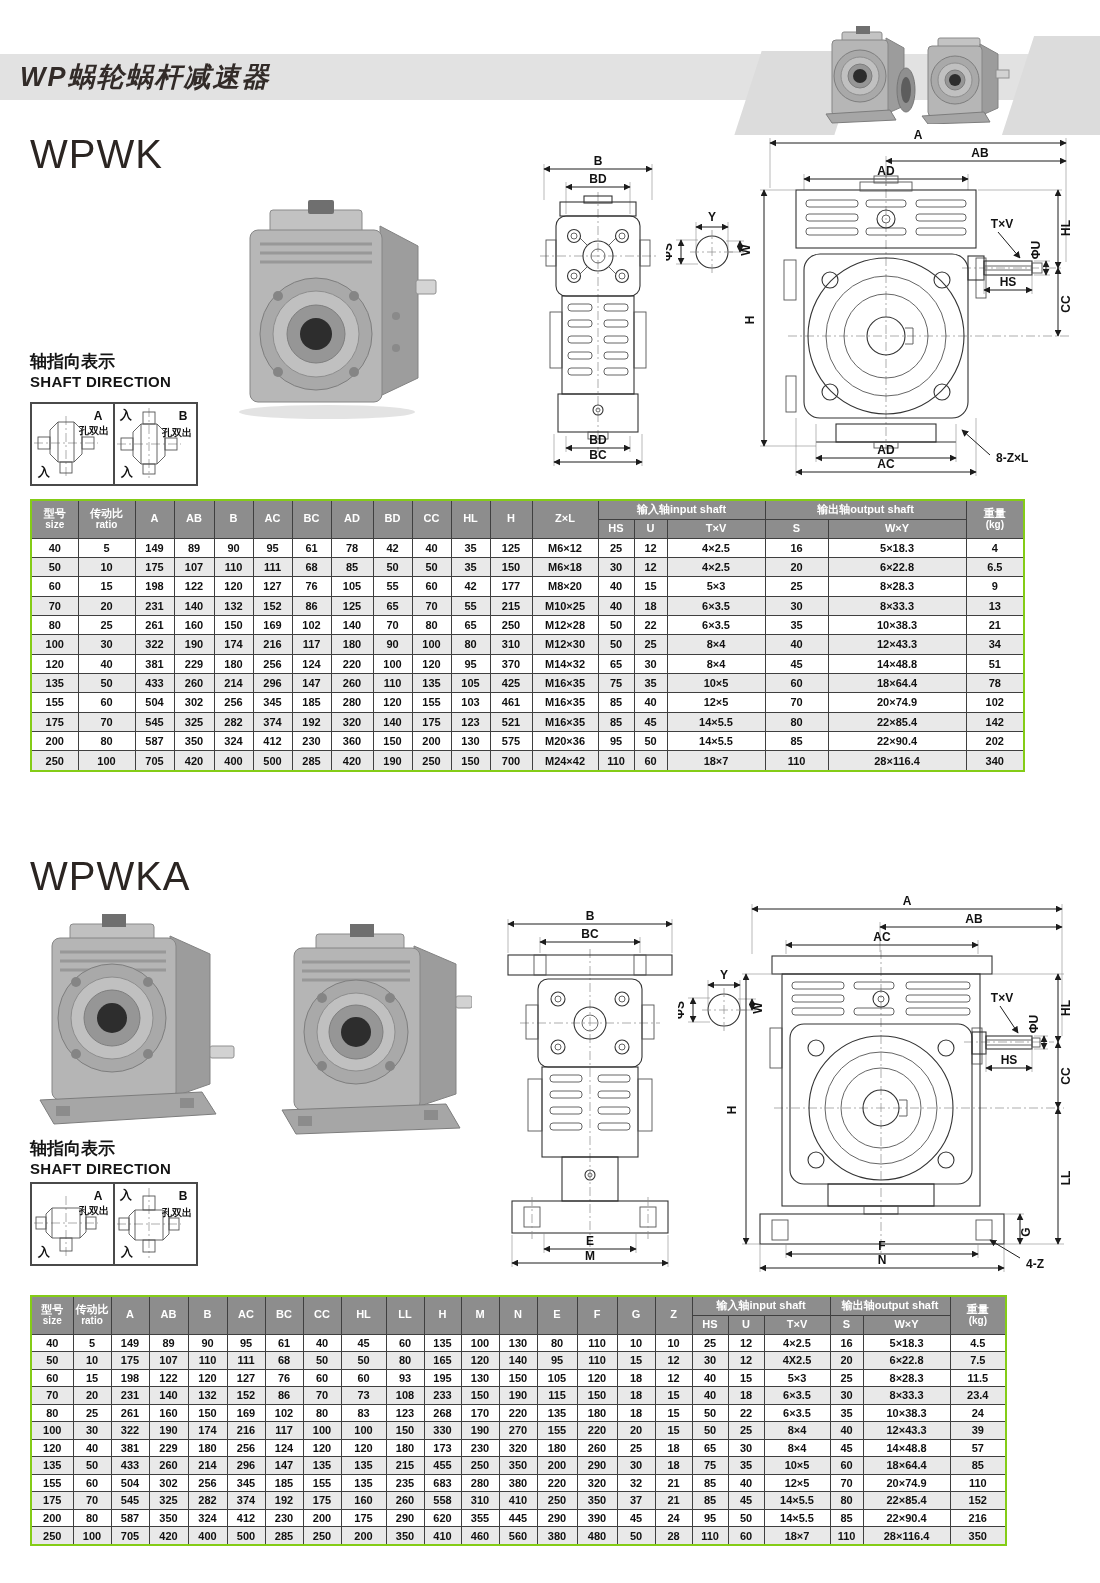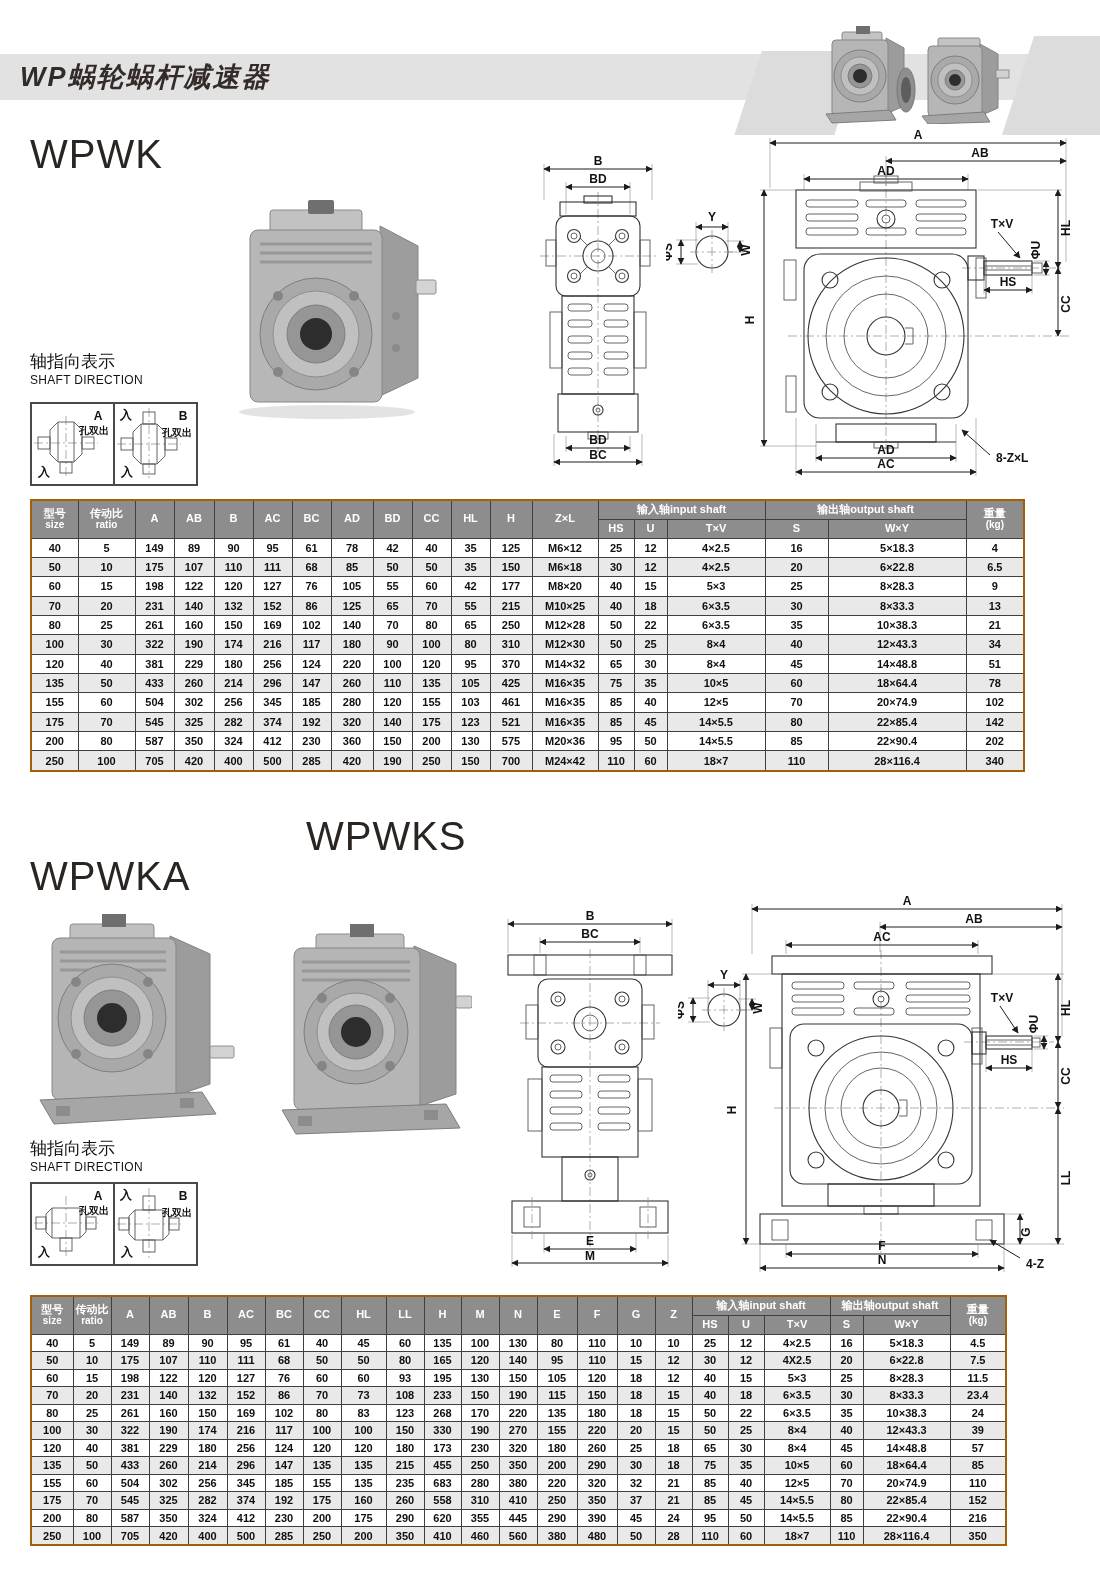--- a/index.html
+++ b/index.html
@@ -19,23 +19,23 @@
   .model-title{position:absolute;font-size:40px;font-weight:400;color:#2b2522;letter-spacing:1px;}
   #title-wpwk{left:30px;top:114px;}
   #title-wpwka{left:30px;top:836px;}
   #title-wpwks{left:306px;top:796px;}
   
   .photo{position:absolute;}
   #photo1{left:222px;top:178px;}
   #photo2{left:30px;top:888px;}
   #photo3{left:264px;top:900px;}
   
-  .sd-label{position:absolute;font-weight:normal;color:#141414;line-height:1;}
+  .sd-label{position:absolute;font-weight:bold;color:#141414;line-height:1;}
   .sd-cn{font-size:17px;}
-  .sd-en{font-size:12px;letter-spacing:.3px;}
+  .sd-en{font-size:15px;letter-spacing:.3px;}
   #sd1-cn{left:30px;top:335px;} #sd1-en{left:30px;top:356px;}
   #sd2-cn{left:30px;top:1122px;} #sd2-en{left:30px;top:1143px;}
   .sd-box{position:absolute;width:164px;height:80px;border:2px solid #4a4a4a;display:flex;background:#fff;}
   #sd-box1{left:30px;top:384px;}
   #sd-box2{left:30px;top:1164px;}
   .sd-cell{width:50%;height:100%;position:relative;}
   .sd-cell.first{border-right:2px solid #4a4a4a;}
   
   .drawing{position:absolute;}
   #draw-front1{left:528px;top:136px;}
@@ -47,21 +47,21 @@
   .ol{stroke:#333;fill:none;stroke-width:1.1;}
   .ol2{stroke:#555;fill:none;stroke-width:.9;}
   .dim{stroke:#1c1c1c;stroke-width:1;}
   .ext{stroke:#8a8a8a;stroke-width:.6;}
   .cl{stroke:#8a8a8a;stroke-width:.7;stroke-dasharray:9 3 2 3;fill:none;}
   .dimtxt{font:bold 12px "Liberation Sans",sans-serif;fill:#111;}
   .sdtxt{font:bold 12px "Liberation Sans",sans-serif;fill:#111;}
   .sdtxt-s{font:bold 10px "Liberation Sans",sans-serif;fill:#111;}
   
   .dim-table{position:absolute;border-collapse:collapse;table-layout:fixed;background:#fff;
-        border:2px solid #a16207;}
+        border:2px solid #84cc16;}
   #t1{left:30px;top:481px;width:993px;height:273px;}
   #t2{left:30px;top:1277px;width:975px;height:251px;}
   .dim-table th,.dim-table td{border:1px solid #3f3f3f;text-align:center;vertical-align:middle;
         padding:0;overflow:hidden;white-space:nowrap;}
   .dim-table th{background:#8d8d8d;color:#fff;font-size:11px;font-weight:bold;line-height:1.05;}
   .dim-table thead tr{height:19px;}
   .dim-table td{font-size:11px;font-weight:bold;color:#101010;}
   .dim-table tr.alt td{background:#e9e9e9;}
   .dim-table td:nth-child(2){background:#fff;}
   .dim-table th div:nth-child(2){font-size:10px;font-weight:bold;}
@@ -662,21 +662,20 @@
           <td>60</td>
           <td>18×7</td>
           <td>110</td>
           <td>28×116.4</td>
           <td>340</td>
         </tr>
       </tbody>
     </table>
 
   <div class="model-title" id="title-wpwka">WPWKA</div>
-  <div class="model-title" id="title-wpwks">WPWKS</div>
 
   <div class="photo" id="photo2">
     <svg width="205" height="222" viewBox="0 0 205 222">
       <g>
         <rect x="40" y="18" width="84" height="24" rx="3" fill="#c0c0c0" stroke="#8a8a8a"></rect>
         <rect x="72" y="8" width="24" height="13" fill="#6f6f6f"></rect>
         <polygon points="140,30 180,48 180,178 140,192" fill="#9c9c9c" stroke="#838383"></polygon>
         <rect x="22" y="32" width="124" height="162" rx="8" fill="#b5b5b5" stroke="#868686"></rect>
         <line x1="30" y1="46" x2="136" y2="46" stroke="#989898" stroke-width="3"></line>
         <line x1="30" y1="55" x2="136" y2="55" stroke="#989898" stroke-width="3"></line>

